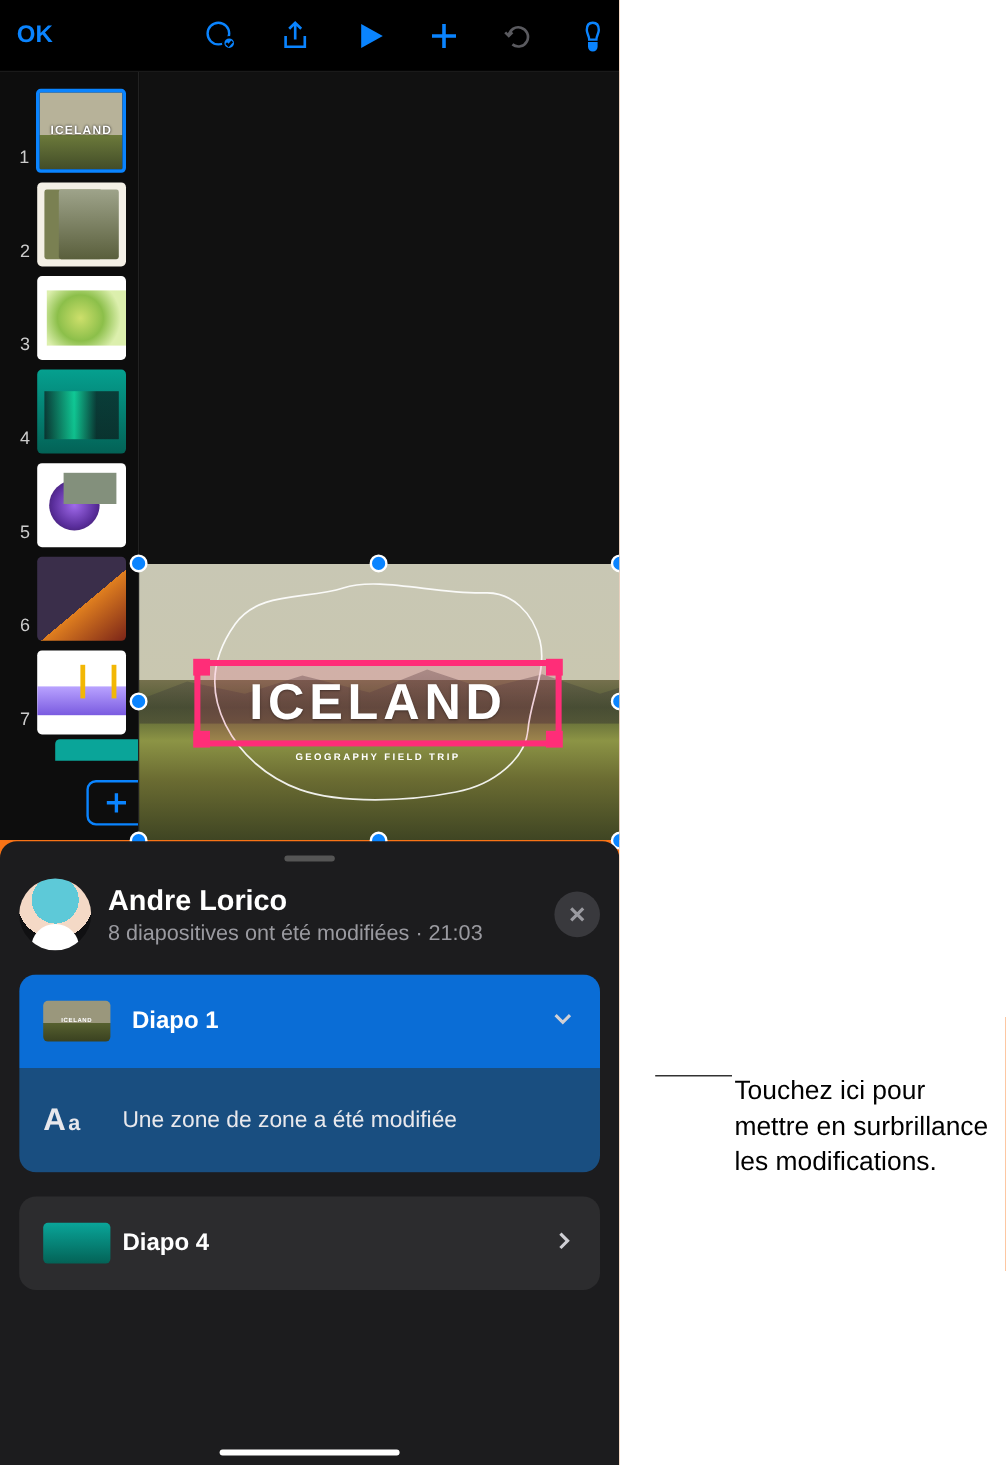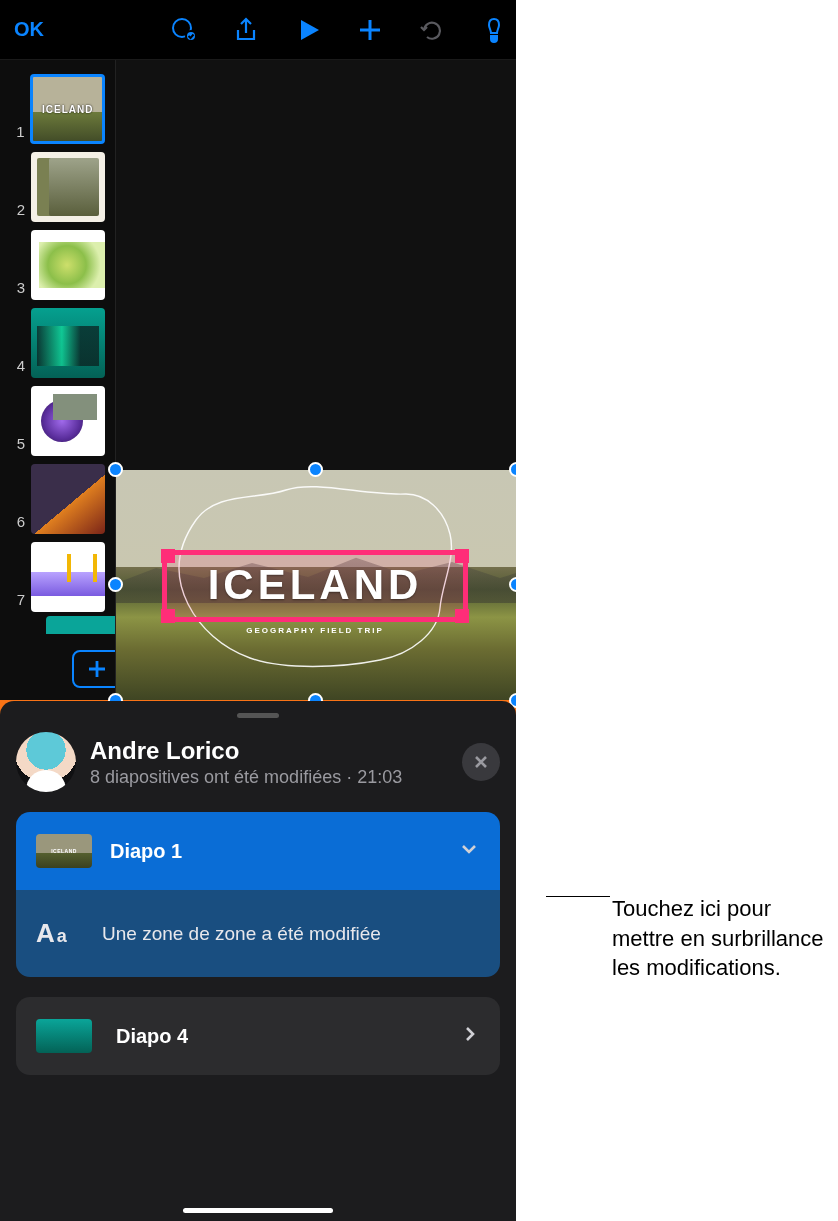--- a/index.html
+++ b/index.html
@@ -206,21 +206,21 @@
   .card.blue .card-body {
     background:#194e80;
     padding: 28px 20px;
     display:flex; align-items:center; gap:20px;
     color:#e8e8ec;
     font-size:19px;
   }
   .card.gray {
     background:#2c2c2e;
     padding: 22px 20px;
-    display:flex; align-items:center; gap:24px;
+    display:flex; align-items:center; gap:10px;
   }
   .mini-thumb {
     width:56px; height:34px; border-radius:4px;
     flex-shrink:0;
   }
   .mini-thumb.m1 {
     background: linear-gradient(to bottom, #9a977c 0%, #9a977c 55%, #56602f 55%, #3a4120 100%);
     position:relative;
   }
   .mini-thumb.m1::after{

